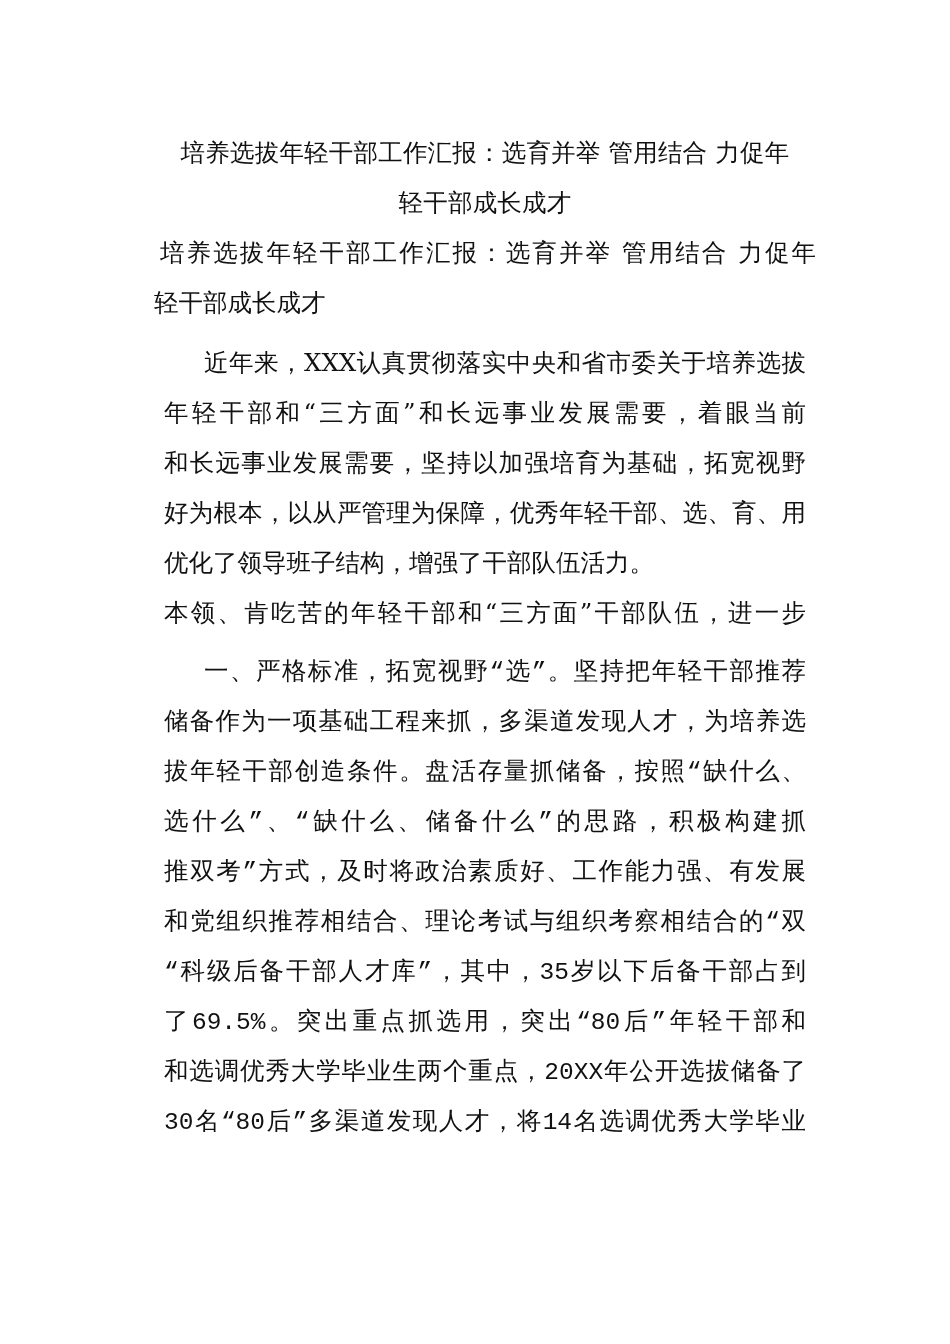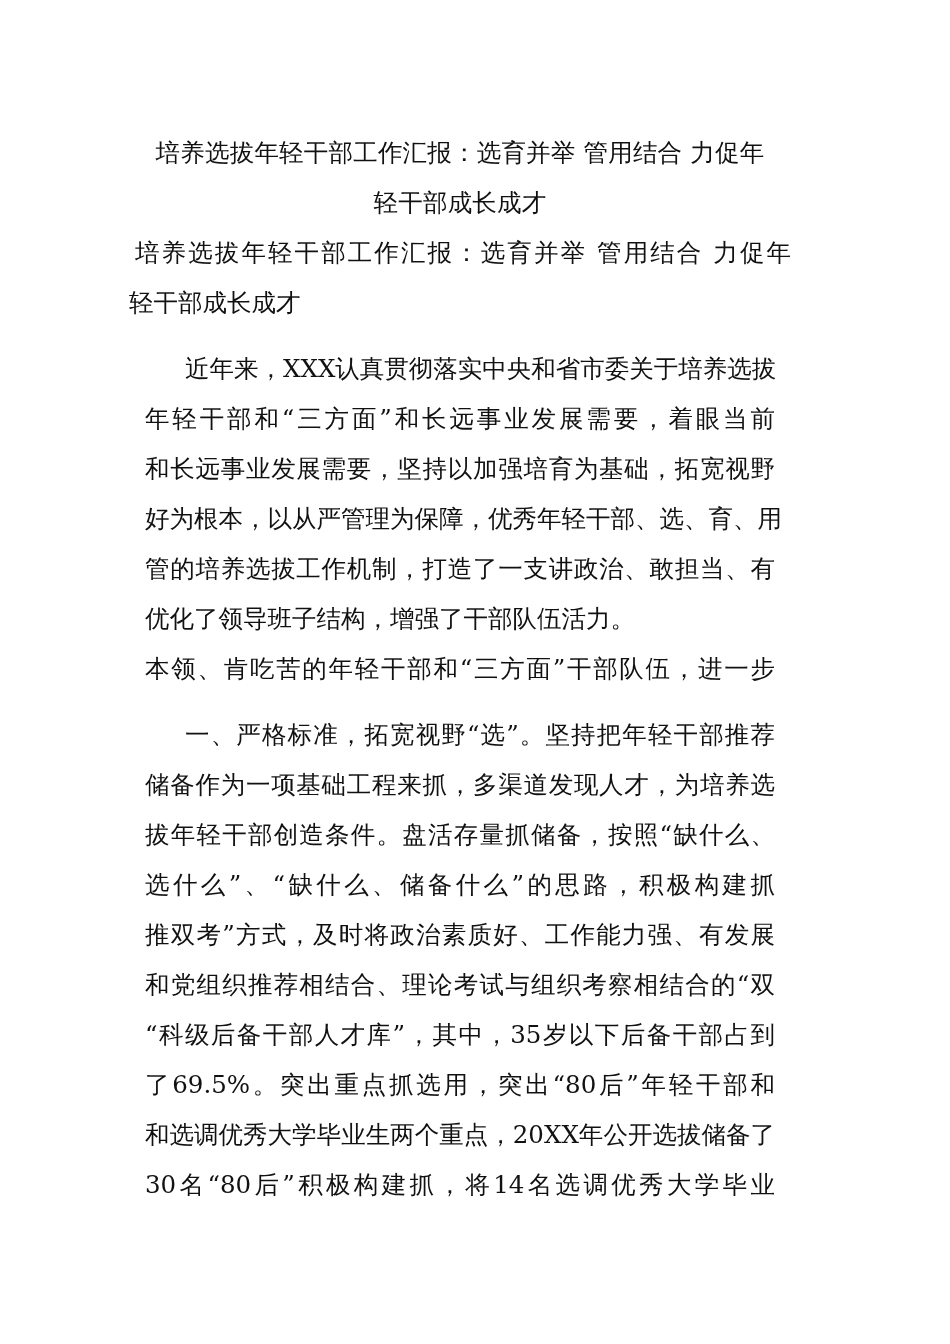--- a/index.html
+++ b/index.html
@@ -10,21 +10,21 @@
     body {
       width: 950px;
       height: 1344px;
       position: relative;
       overflow: hidden;
       font-family: "DejaVu Serif", "Liberation Serif", serif;
       color: #111111;
     }
     .page {
       position: absolute;
-      left: 129px;
+      left: 154px;
       top: 128px;
       width: 662px;
     }
     .title {
       text-align: center;
       font-size: 24.5px;
       line-height: 50px;
       margin: 0;
       font-weight: normal;
       letter-spacing: 0.2px;
@@ -34,21 +34,21 @@
       line-height: 50px;
       margin: 0;
       padding-left: 6px;
       font-weight: normal;
       text-align: justify;
       text-align-last: left;
     }
     .para {
       font-size: 24.5px;
       line-height: 50px;
-      margin: 16px;
+      margin: 10px;
       text-indent: 2em;
       text-align: justify;
     }
     .line {
       display: block;
       white-space: nowrap;
       text-align: justify;
       text-align-last: justify;
       height: 50px;
     }
@@ -71,30 +71,29 @@
   <div class="subtitle">
     <span class="line">培养选拔年轻干部工作汇报：选育并举 管用结合 力促年</span>
     <span class="line last" style="margin-left:-6px;">轻干部成长成才</span>
   </div>
 
   <div class="para" style="text-indent:0;">
     <span class="line indent">近年来，XXX认真贯彻落实中央和省市委关于培养选拔</span>
     <span class="line">年轻干部和“三方面”和长远事业发展需要，着眼当前</span>
     <span class="line">和长远事业发展需要，坚持以加强培育为基础，拓宽视野</span>
     <span class="line">好为根本，以从严管理为保障，优秀年轻干部、选、育、用</span>
-    <span class="line">管的培养选拔工作机制，打造了一支讲政治、敢担当、有</span>
     <span class="line last">优化了领导班子结构，增强了干部队伍活力。</span>
     <span class="line">本领、肯吃苦的年轻干部和“三方面”干部队伍，进一步</span>
   </div>
 
-  <div class="para" style="text-indent:0;">
+  <div class="para" style="text-indent:0;font-family:Liberation Mono, monospace;">
     <span class="line indent">一、严格标准，拓宽视野“选”。坚持把年轻干部推荐</span>
     <span class="line">储备作为一项基础工程来抓，多渠道发现人才，为培养选</span>
     <span class="line">拔年轻干部创造条件。盘活存量抓储备，按照“缺什么、</span>
     <span class="line">选什么”、“缺什么、储备什么”的思路，积极构建抓</span>
     <span class="line">推双考”方式，及时将政治素质好、工作能力强、有发展</span>
     <span class="line">和党组织推荐相结合、理论考试与组织考察相结合的“双</span>
     <span class="line">“科级后备干部人才库”，其中，35岁以下后备干部占到</span>
     <span class="line">了69.5%。突出重点抓选用，突出“80后”年轻干部和</span>
     <span class="line">和选调优秀大学毕业生两个重点，20XX年公开选拔储备了</span>
-    <span class="line">30名“80后”积极构建抓，将14名选调优秀大学毕业</span>
+    <span class="line">30名“80后”多渠道发现人才，将14名选调优秀大学毕业</span>
   </div>
 </div>
 
 </body></html>

